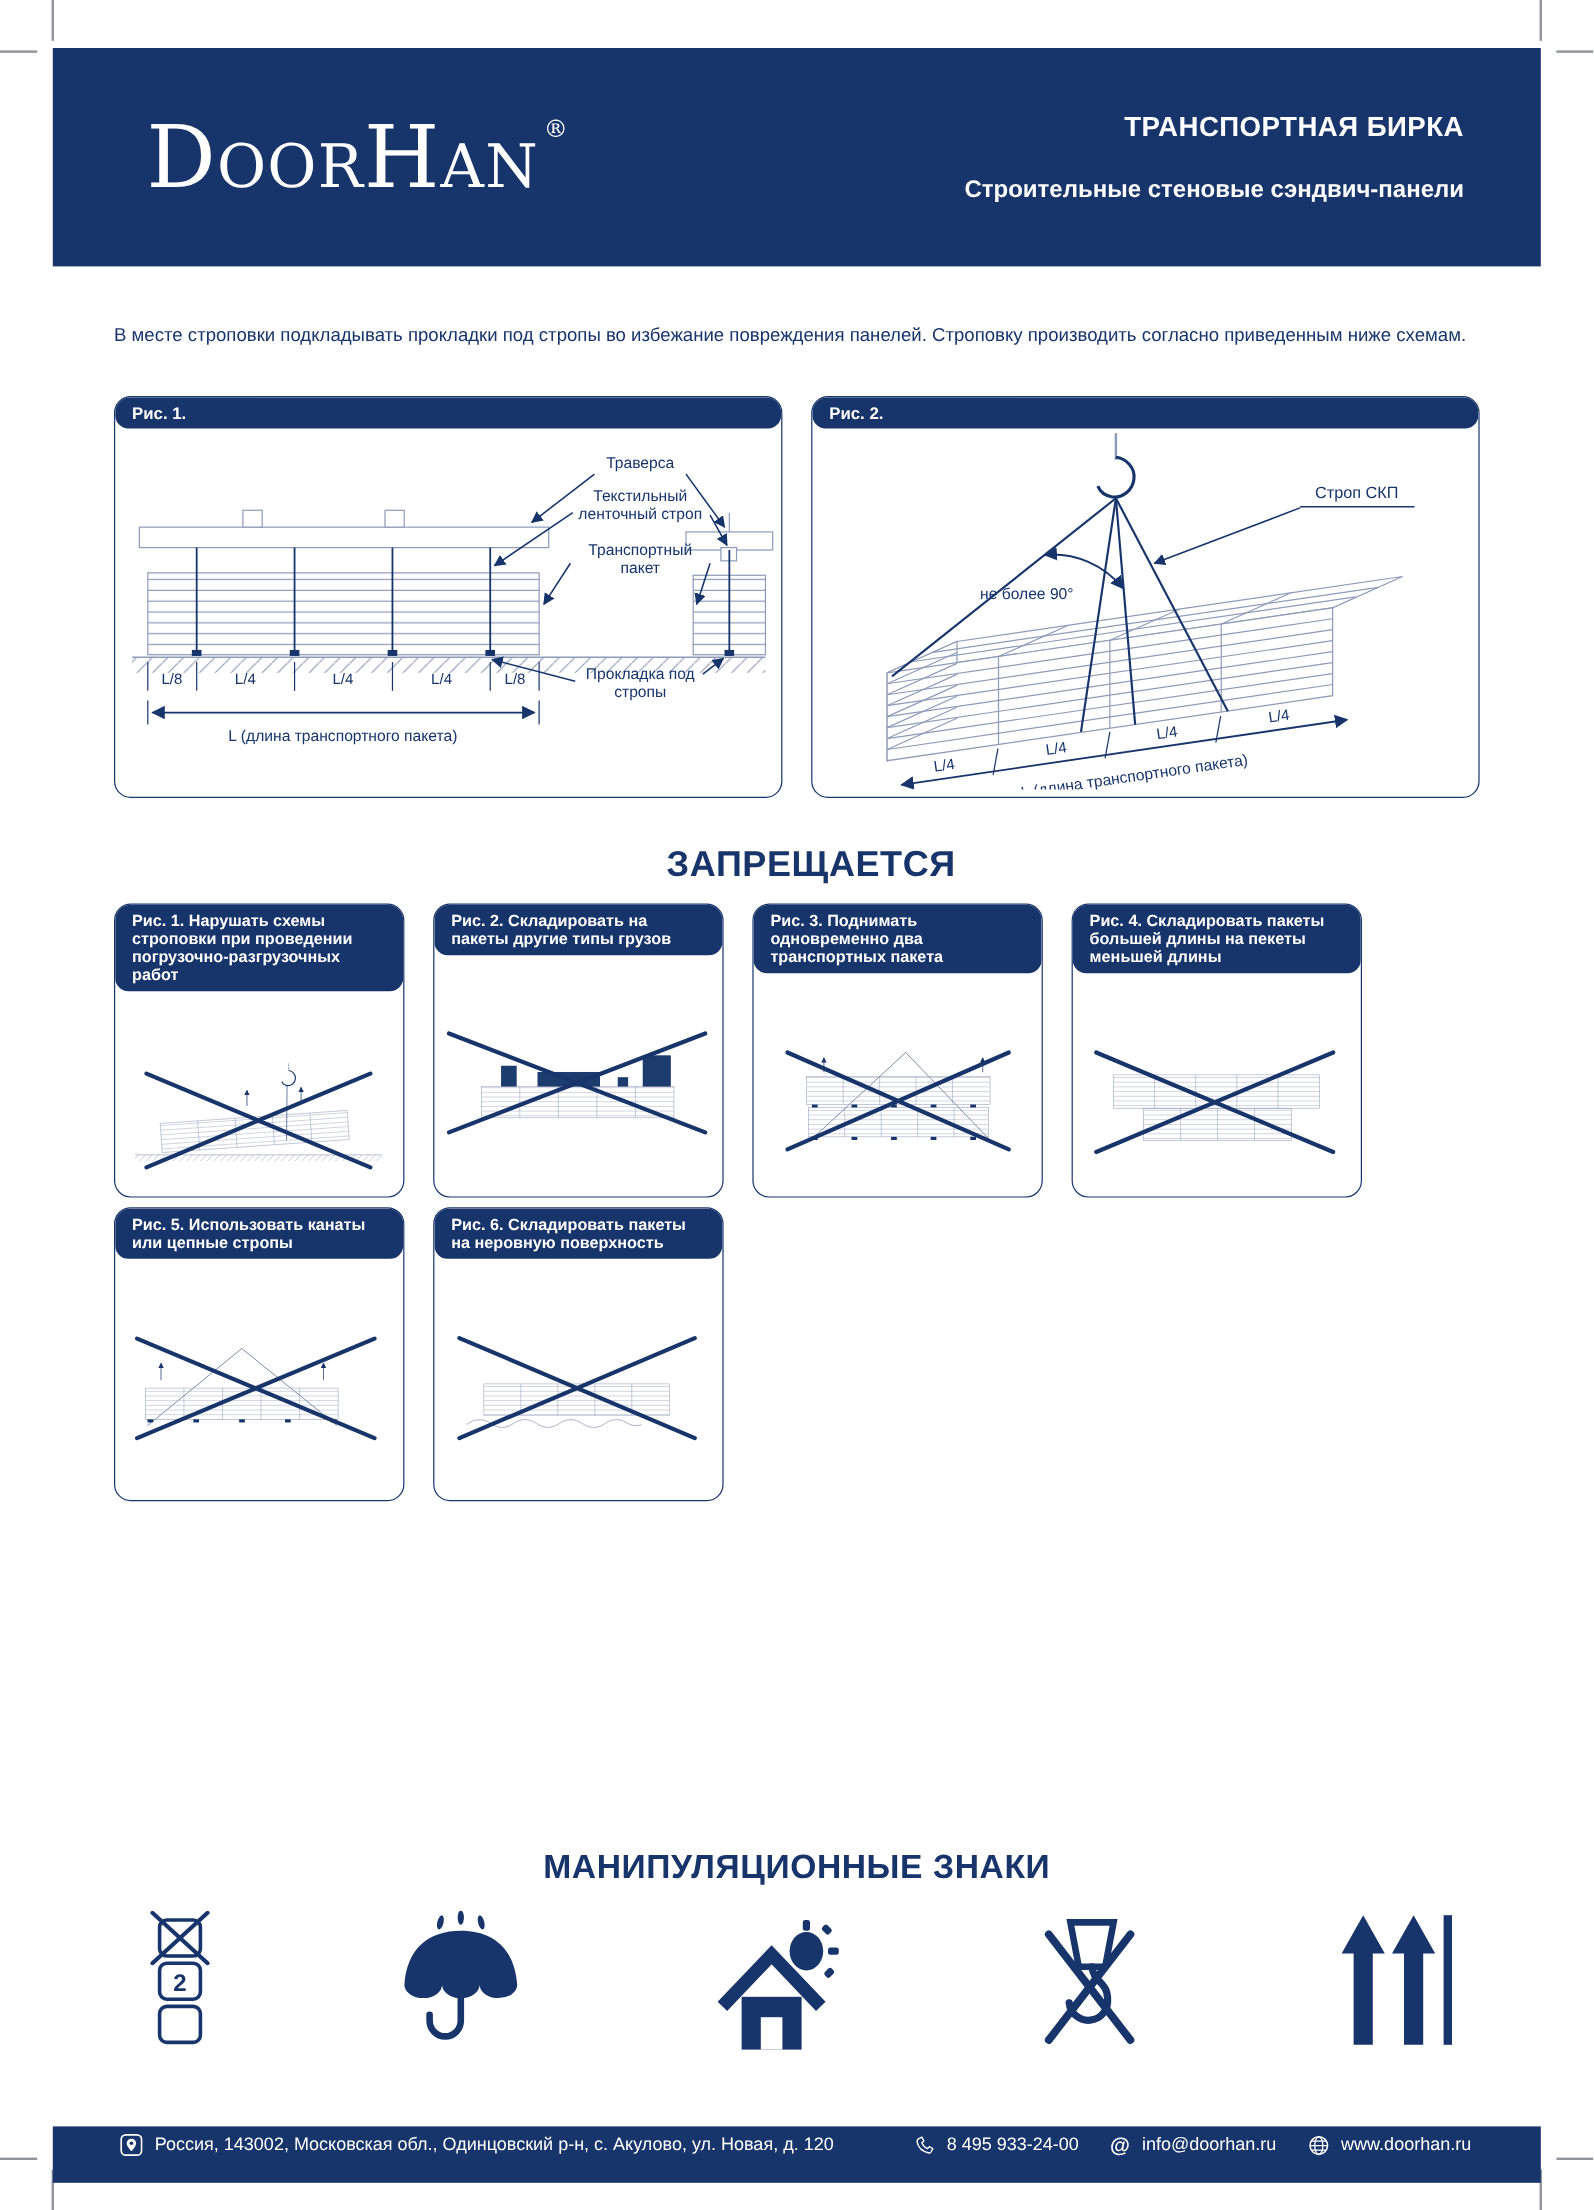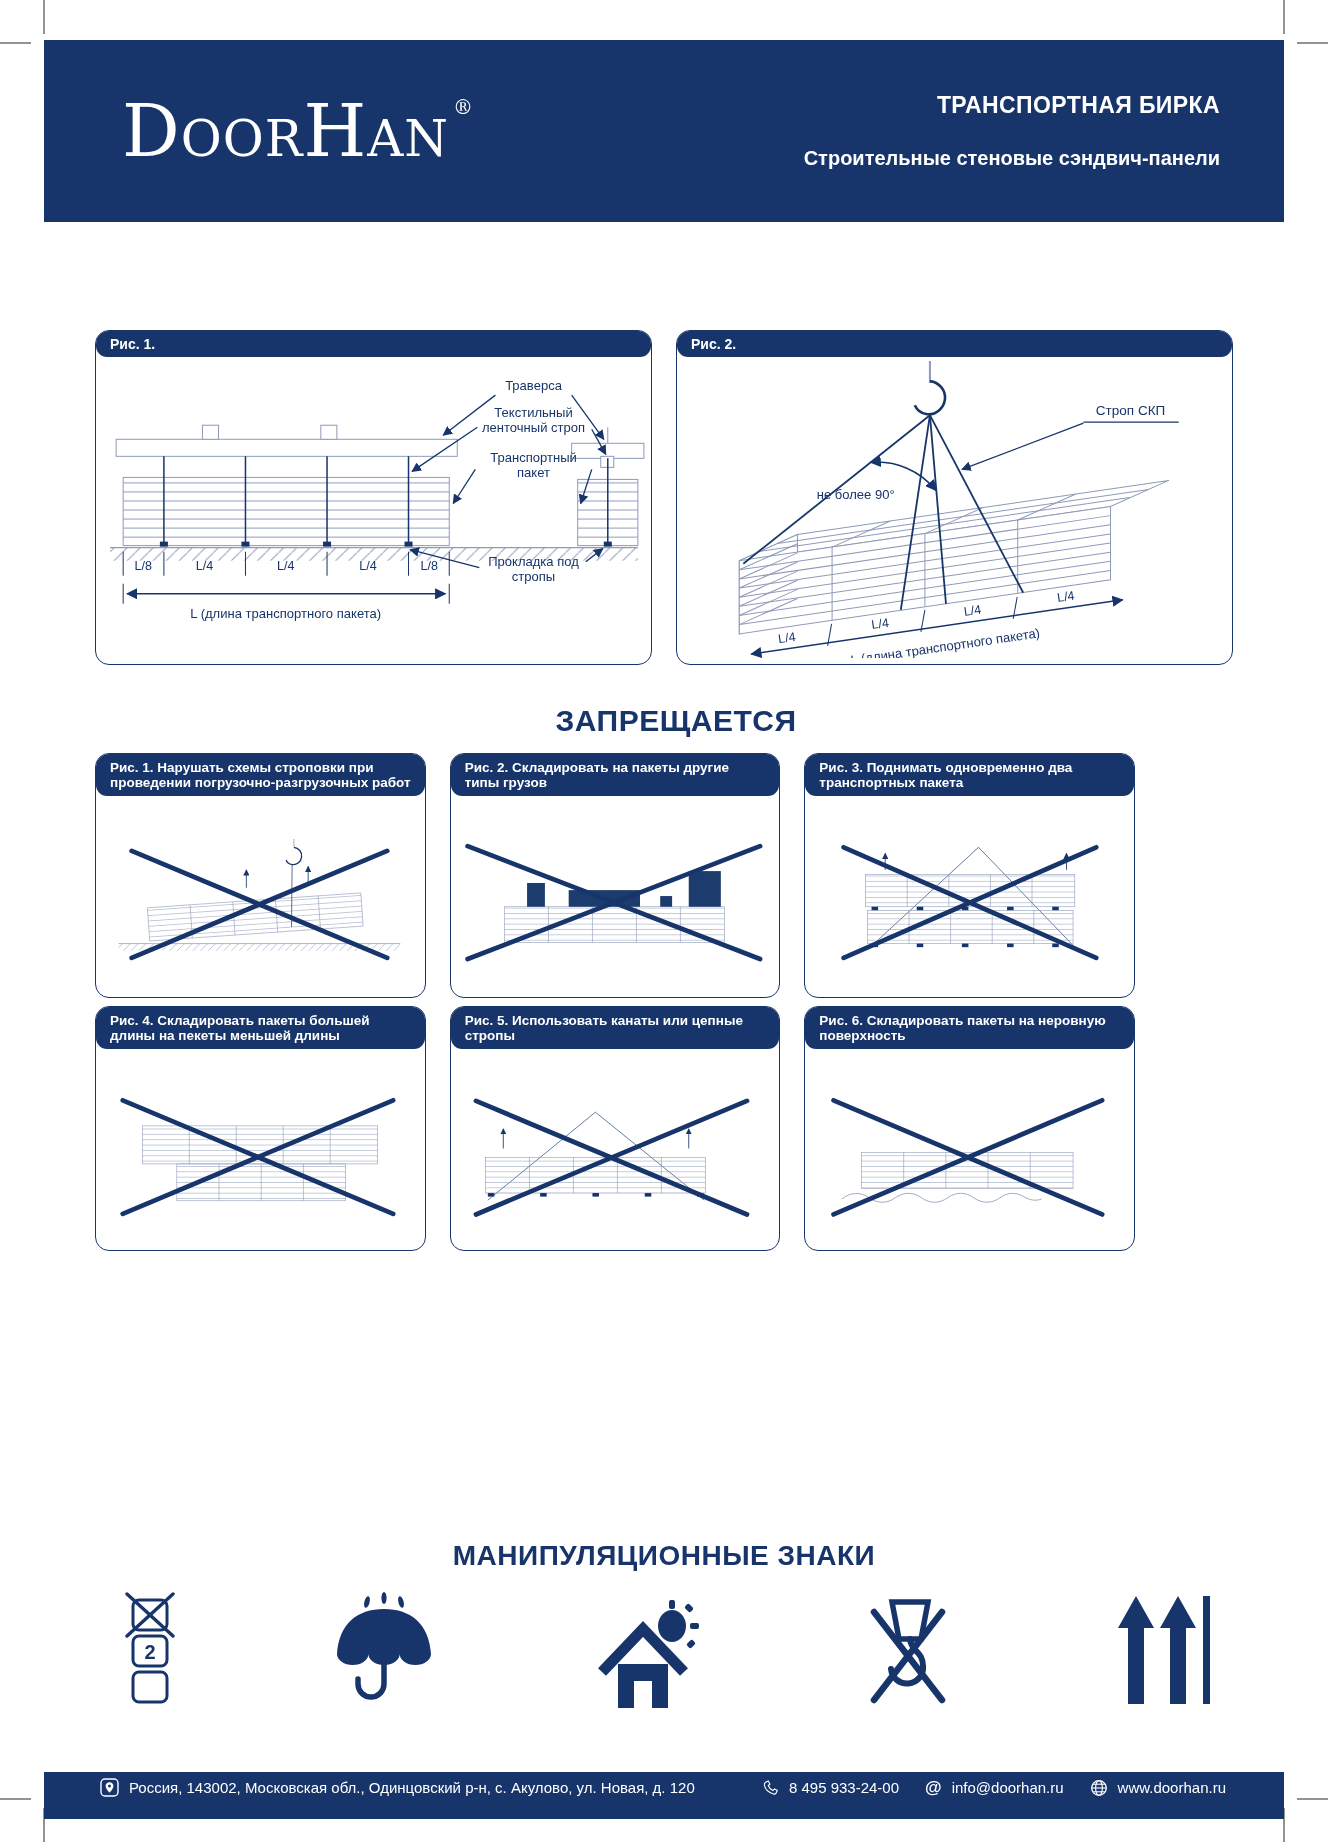--- a/index.html
+++ b/index.html
@@ -23,21 +23,21 @@
   
   .figures{position:absolute;left:95px;top:330px;width:1138px;display:grid;
            grid-template-columns:1fr 1fr;gap:24px;}
   .card{border:1.5px solid #17356b;border-radius:14px;overflow:hidden;background:#fff;box-sizing:border-box;}
   .fig-card{height:335px;}
   .card-head{background:#17356b;color:#fff;font-weight:bold;font-size:14px;padding:5px 14px;border-radius:11px;}
   .fig-body svg{display:block;width:100%;height:301px;}
   .forbid-heading{position:absolute;top:692px;left:0;width:100%;text-align:center;color:#17356b;
                   font-size:30px;font-weight:bold;margin:12px;letter-spacing:.5px;}
   .forbidden-grid{position:absolute;left:95px;top:753px;width:1040px;display:grid;
-                  grid-template-columns:1fr 1fr 1fr;gap:8px 24px;}
+                  grid-template-columns:1fr 1fr 1fr 1fr;gap:8px 24px;}
   .f-card{height:245px;}
   .f-card .card-head{font-size:13.5px;padding:6px 14px;}
   .f-card svg{display:block;width:100%;height:212px;}
   .signs-heading{position:absolute;top:1540px;left:0;width:100%;text-align:center;color:#17356b;
                  font-size:28px;font-weight:bold;margin:0;letter-spacing:.5px;}
   .signs-row{position:absolute;left:118px;top:1592px;width:1095px;display:flex;
              justify-content:space-between;align-items:flex-start;}
   
   .foot{position:absolute;left:44px;top:1772px;width:1240px;height:47px;background:#17356b;color:#fff;
         display:flex;align-items:center;font-size:15px;box-sizing:border-box;padding:0 58px 16px 56px;}
@@ -78,20 +78,21 @@
     <div class="logo">
       <span class="lg">D</span><span class="sm">OOR</span><span class="lg">H</span><span class="sm">AN</span><span class="reg">®</span>
     </div>
     <div class="title-block">
       <div class="title1">ТРАНСПОРТНАЯ БИРКА</div>
       <div class="title2">Строительные стеновые сэндвич-панели</div>
     </div>
   </div>
 
   <div class="intro">
+    <p>В месте строповки подкладывать прокладки под стропы во избежание повреждения панелей. Строповку производить согласно приведенным ниже схемам.</p>
   </div>
 
   <div class="figures">
 
     <div class="card fig-card">
       <div class="card-head">Рис. 1.</div>
       <div class="fig-body">
         <svg viewBox="0 0 553 300">
 
           <line x1="14" y1="190" x2="540" y2="190" stroke="#8d9ab8" stroke-width="1.2"></line>

